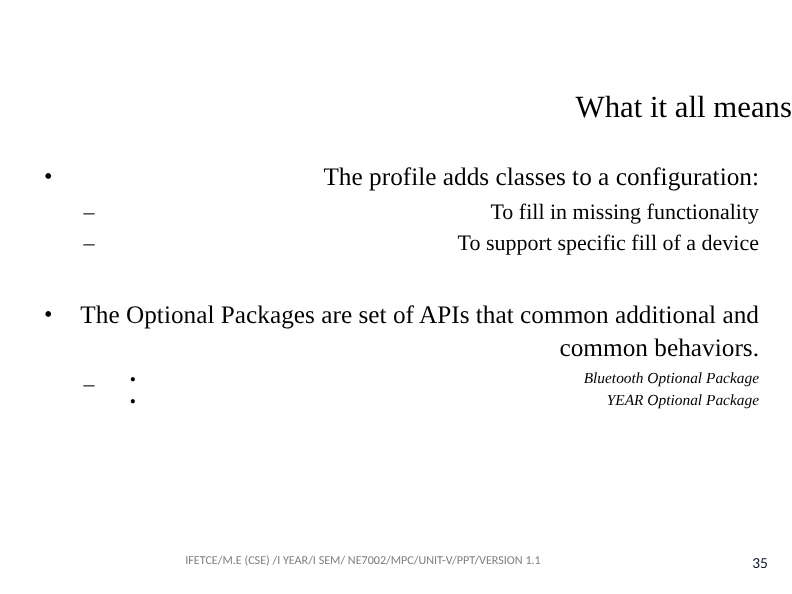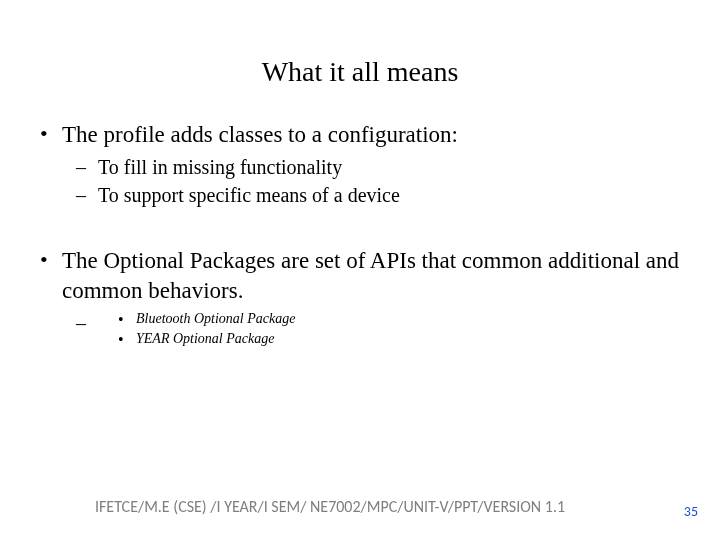--- a/index.html
+++ b/index.html
@@ -10,37 +10,38 @@
     color: #000;
     position: relative;
   }
   .slide {
     width: 720px;
     height: 540px;
     position: relative;
     padding: 0;
   }
   .title {
-    text-align: center;
+    text-align: right;
     font-size: 28px;
     font-weight: 400;
-    padding-top: 56px;
+    padding-top: 82px;
     padding-bottom: 32px;
   }
   .content {
     padding-left: 36px;
     padding-right: 30px;
     font-size: 23px;
     line-height: 1.3;
   }
   ul { list-style: none; }
   .lvl1 > li {
     position: relative;
     padding-left: 26px;
     margin-bottom: 6px;
+    text-align: right;
   }
   .lvl1 > li::before {
     content: "•";
     position: absolute;
     left: 4px;
     top: 0;
     font-size: 22px;
   }
   .lvl2 {
     margin-top: 4px;
@@ -77,49 +78,49 @@
     font-size: 16px;
   }
   .spacer { height: 32px; }
   .footer {
     position: absolute;
     bottom: 24px;
     left: 0;
     width: 660px;
     text-align: center;
     font-family: Calibri, Arial, sans-serif;
-    font-size: 16px;
+    font-size: 11px;
     color: #7f7f7f;
     margin-top: 20px;
   }
   .pagenum {
     position: absolute;
     bottom: 20px;
     right: 22px;
     font-family: Calibri, Arial, sans-serif;
     font-size: 14px;
-    color: #1d4ed8;
+    color: #0f172a;
   }
 </style>
 </head>
 <body>
 
 <div class="slide">
   <h1 class="title">What it all means</h1>
 
   <div class="content">
     <ul class="lvl1">
       <li>
         <span>The profile adds classes to a configuration:</span>
         <ul class="lvl2">
           <li>
             <span>To fill in missing functionality</span>
           </li>
           <li>
-            <span>To support specific means of a device</span>
+            <span>To support specific fill of a device</span>
           </li>
         </ul>
       </li>
     </ul>
 
     <div class="spacer"></div>
 
     <ul class="lvl1">
       <li>
         <span>The Optional Packages are set of APIs that common additional and common behaviors.</span>

